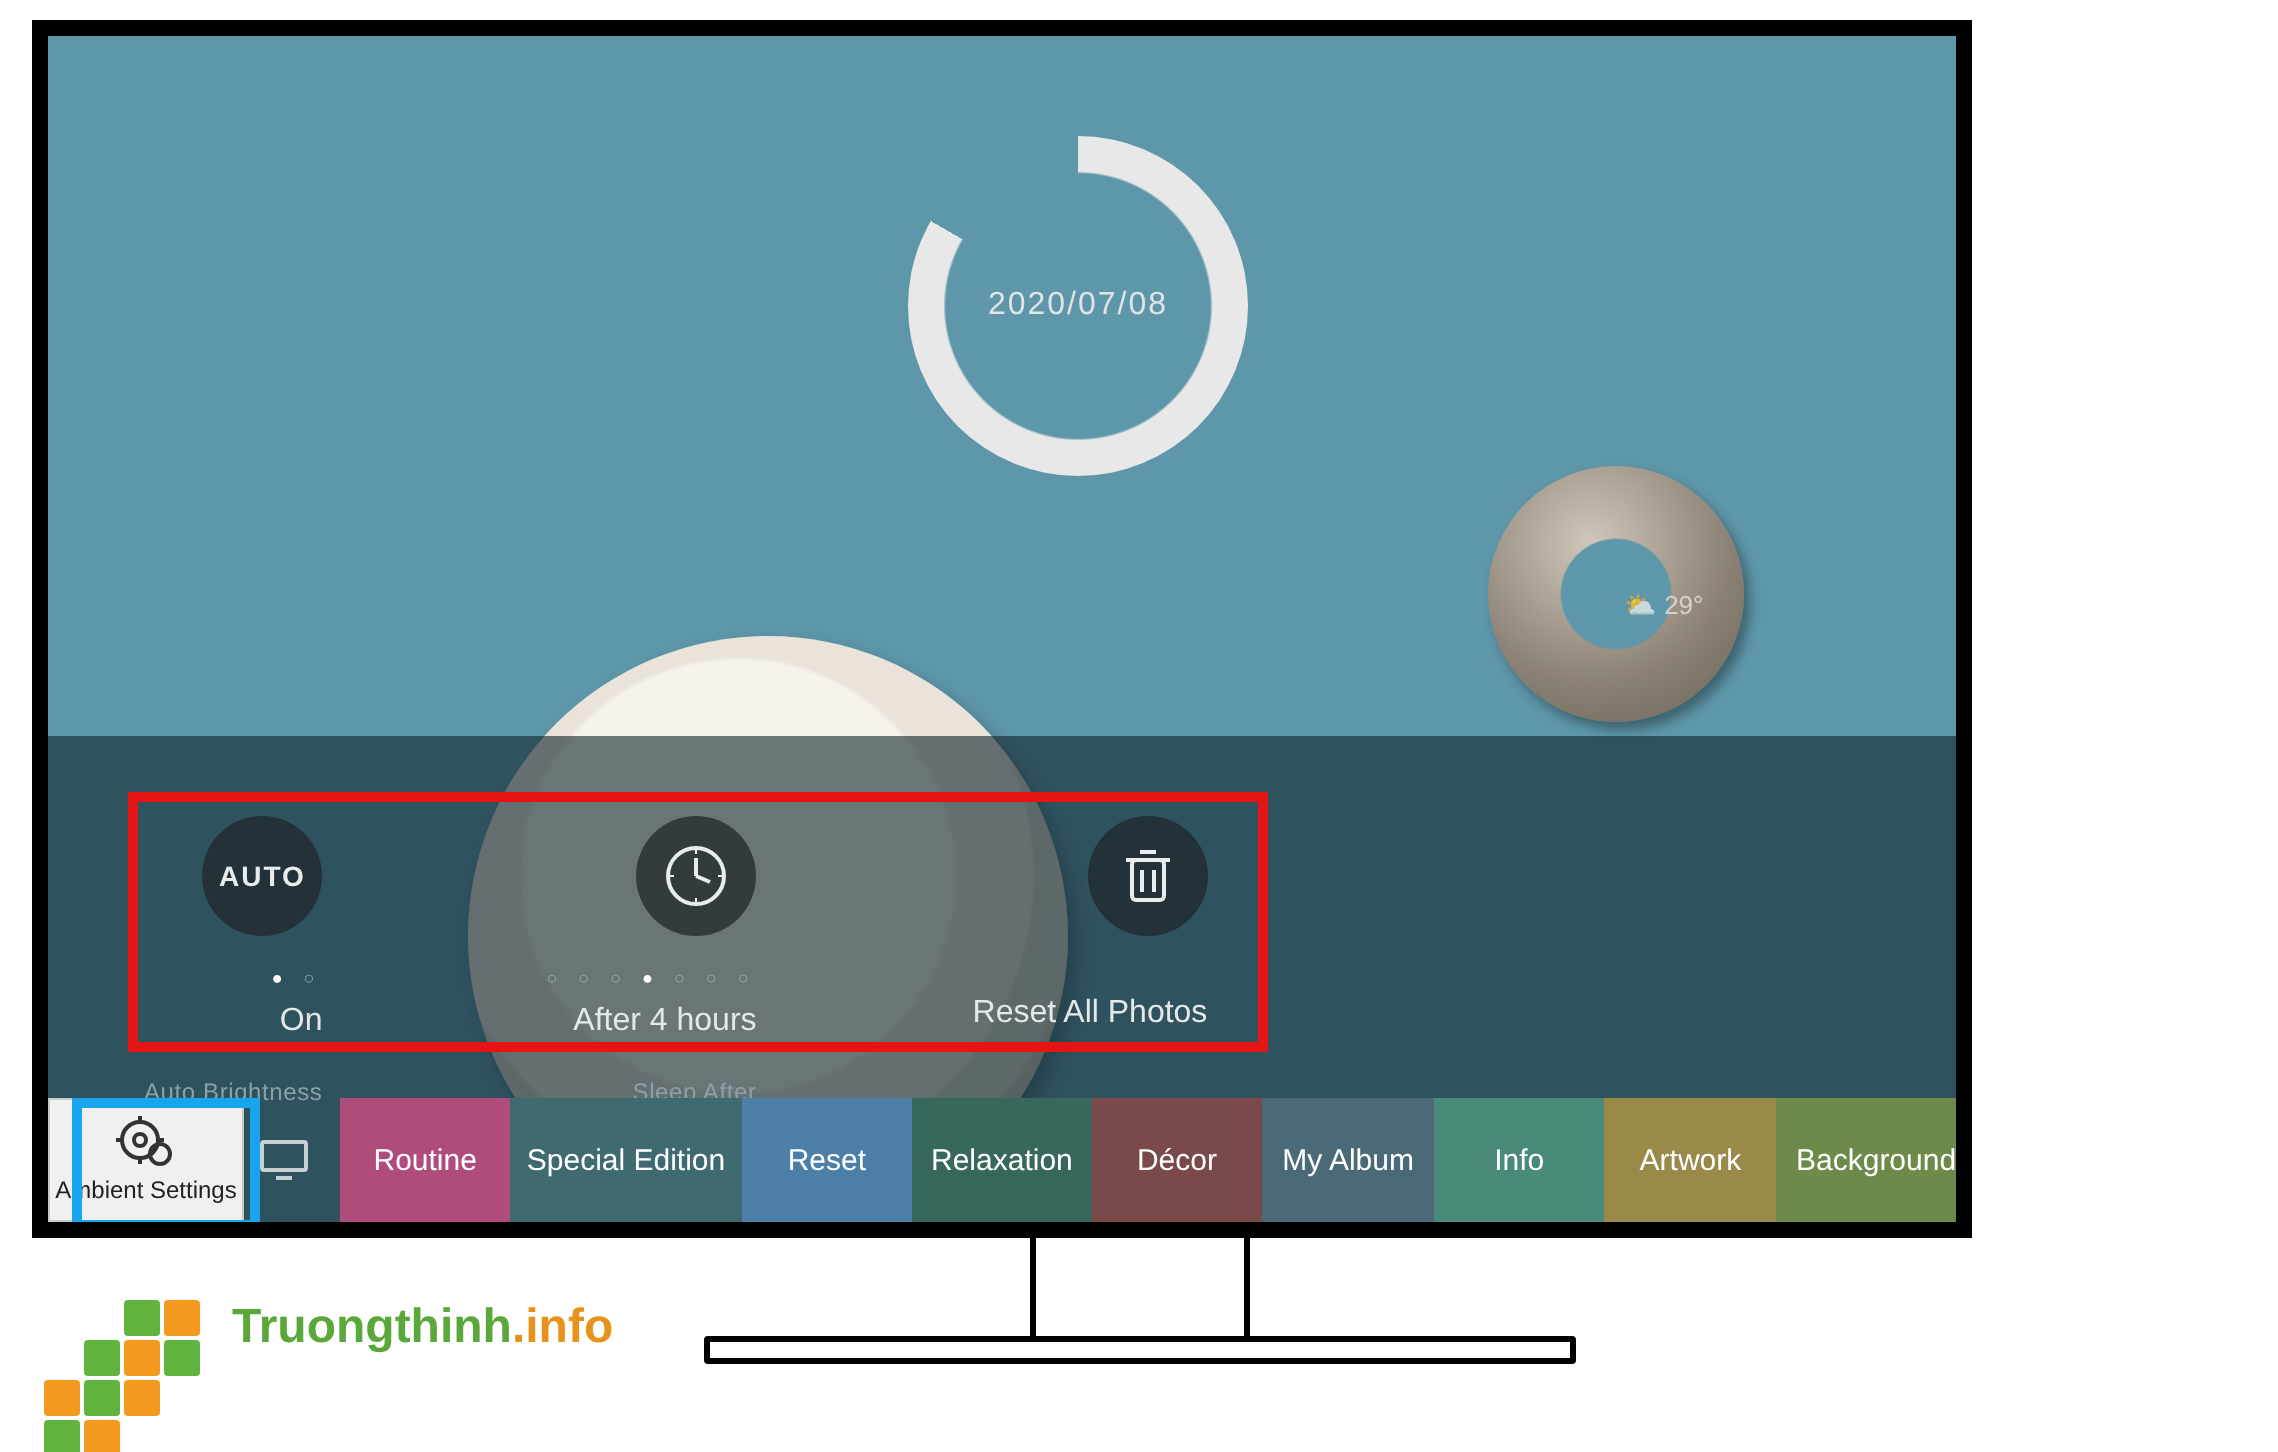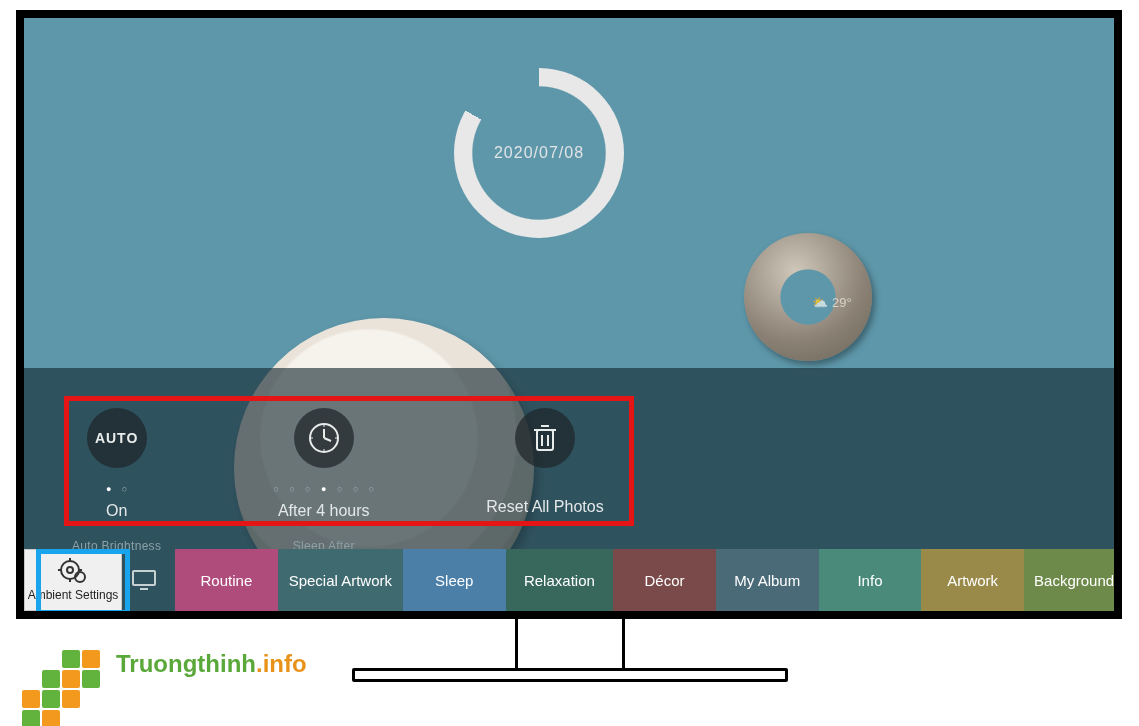--- a/index.html
+++ b/index.html
@@ -10,21 +10,21 @@
     font-family: Arial, Helvetica, sans-serif;
     position: relative;
     overflow: hidden;
   }
 
   
   .tv-frame {
     position: absolute;
     left: 16px;
     top: 10px;
-    width: 1106px;
+    width: 970px;
     height: 609px;
     border: 3px solid #000;
     background: #000;
     padding: 5px;
   }
   .screen {
     width: 100%;
     height: 100%;
     position: relative;
     overflow: hidden;
@@ -99,21 +99,21 @@
     position: absolute;
     left: 48px;
     top: 390px;
     display: flex;
     gap: 108px;
     z-index: 5;
   }
   .setting-item {
     display: flex;
     flex-direction: column;
-    align-items: center;
+    align-items: flex-end;
     color: #cfd6d8;
   }
   .setting-icon {
     width: 60px; height: 60px;
     border-radius: 50%;
     background: rgba(30,38,42,0.72);
     display: flex; align-items: center; justify-content: center;
     margin-bottom: 10px;
     color: #e8eceb;
   }
@@ -317,24 +317,24 @@
           <line x1="8" y1="19" x2="16" y2="19" stroke="#c7d1d3" stroke-width="2"></line>
         </svg>
       </div>
 
       <div class="spacer"></div>
 
       <div class="tile routine">
           <span>Routine</span>
         </div>
       <div class="tile special">
-          <span>Special Artwork</span>
+          <span>Special Edition</span>
         </div>
       <div class="tile mood">
-          <span>Sleep</span>
+          <span>Reset</span>
         </div>
       <div class="tile relax">
           <span>Relaxation</span>
         </div>
       <div class="tile decor">
           <span>Décor</span>
         </div>
       <div class="tile album">
           <span>My Album</span>
         </div>

